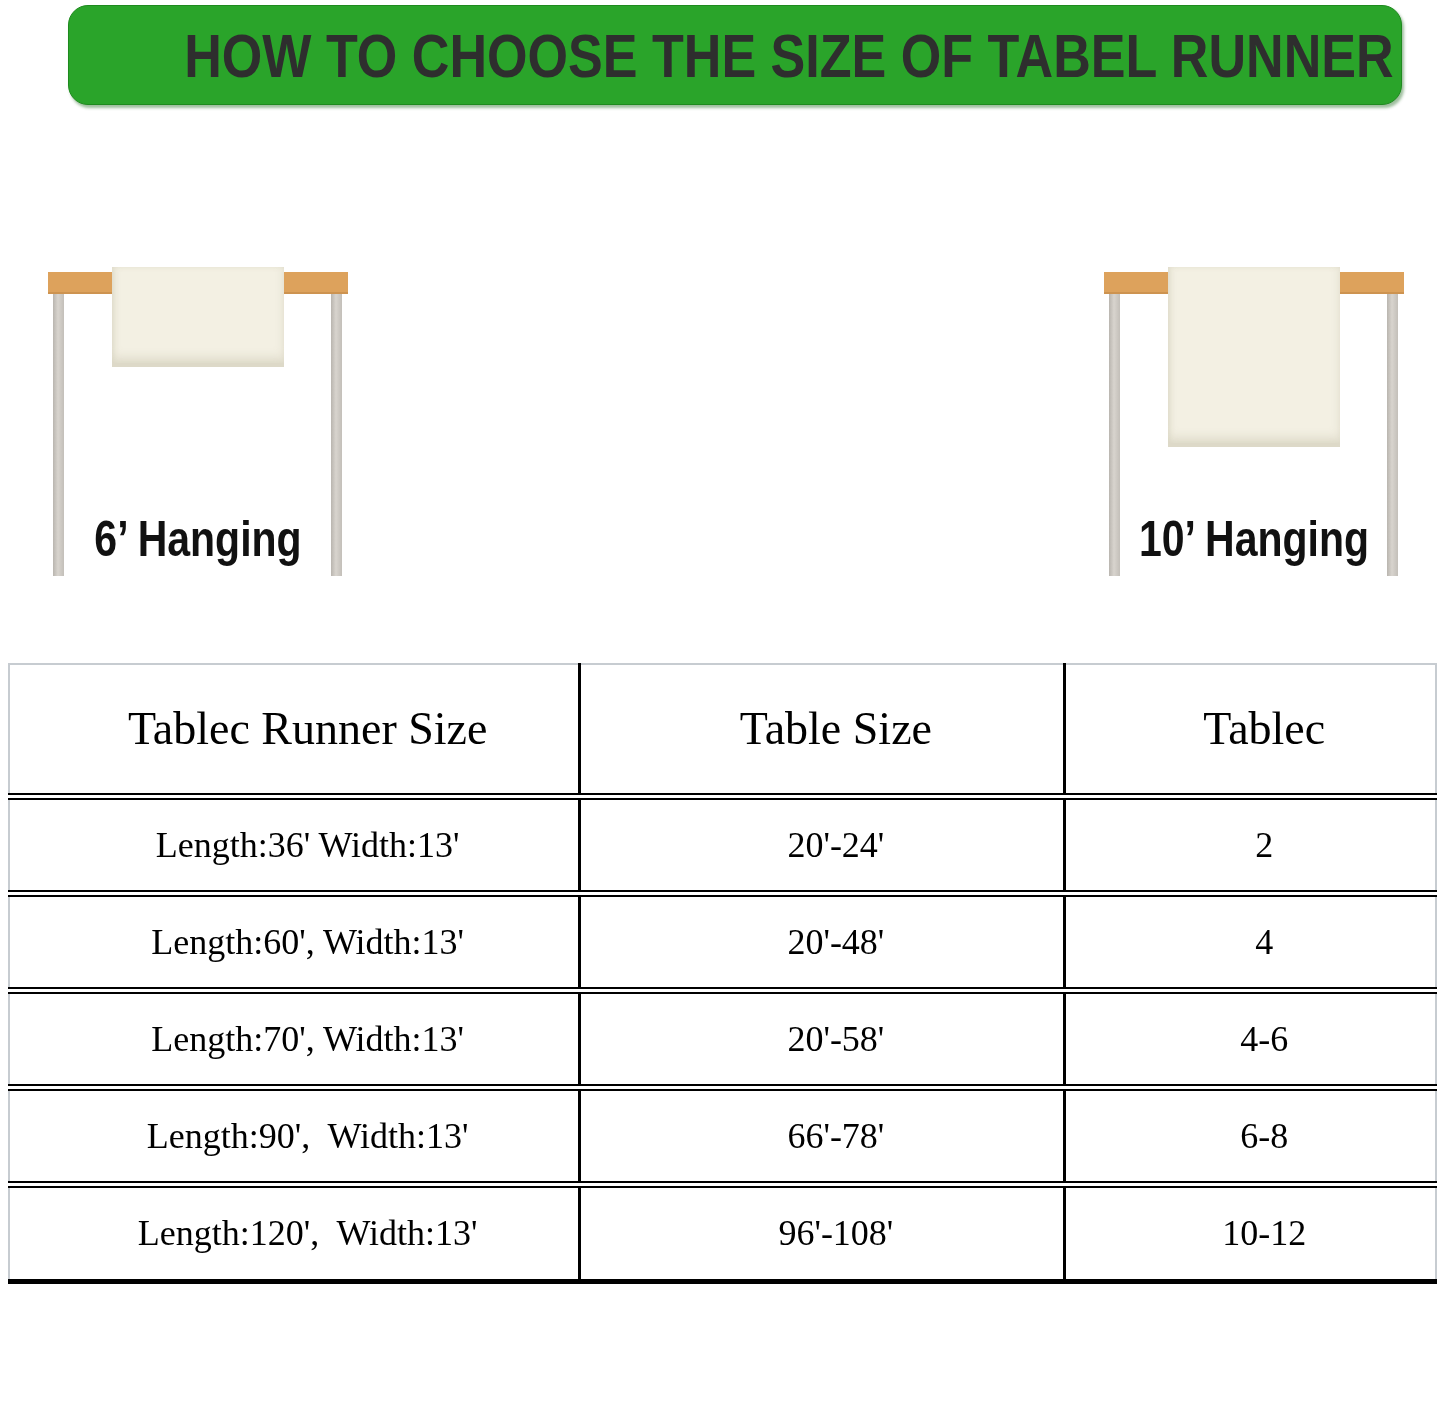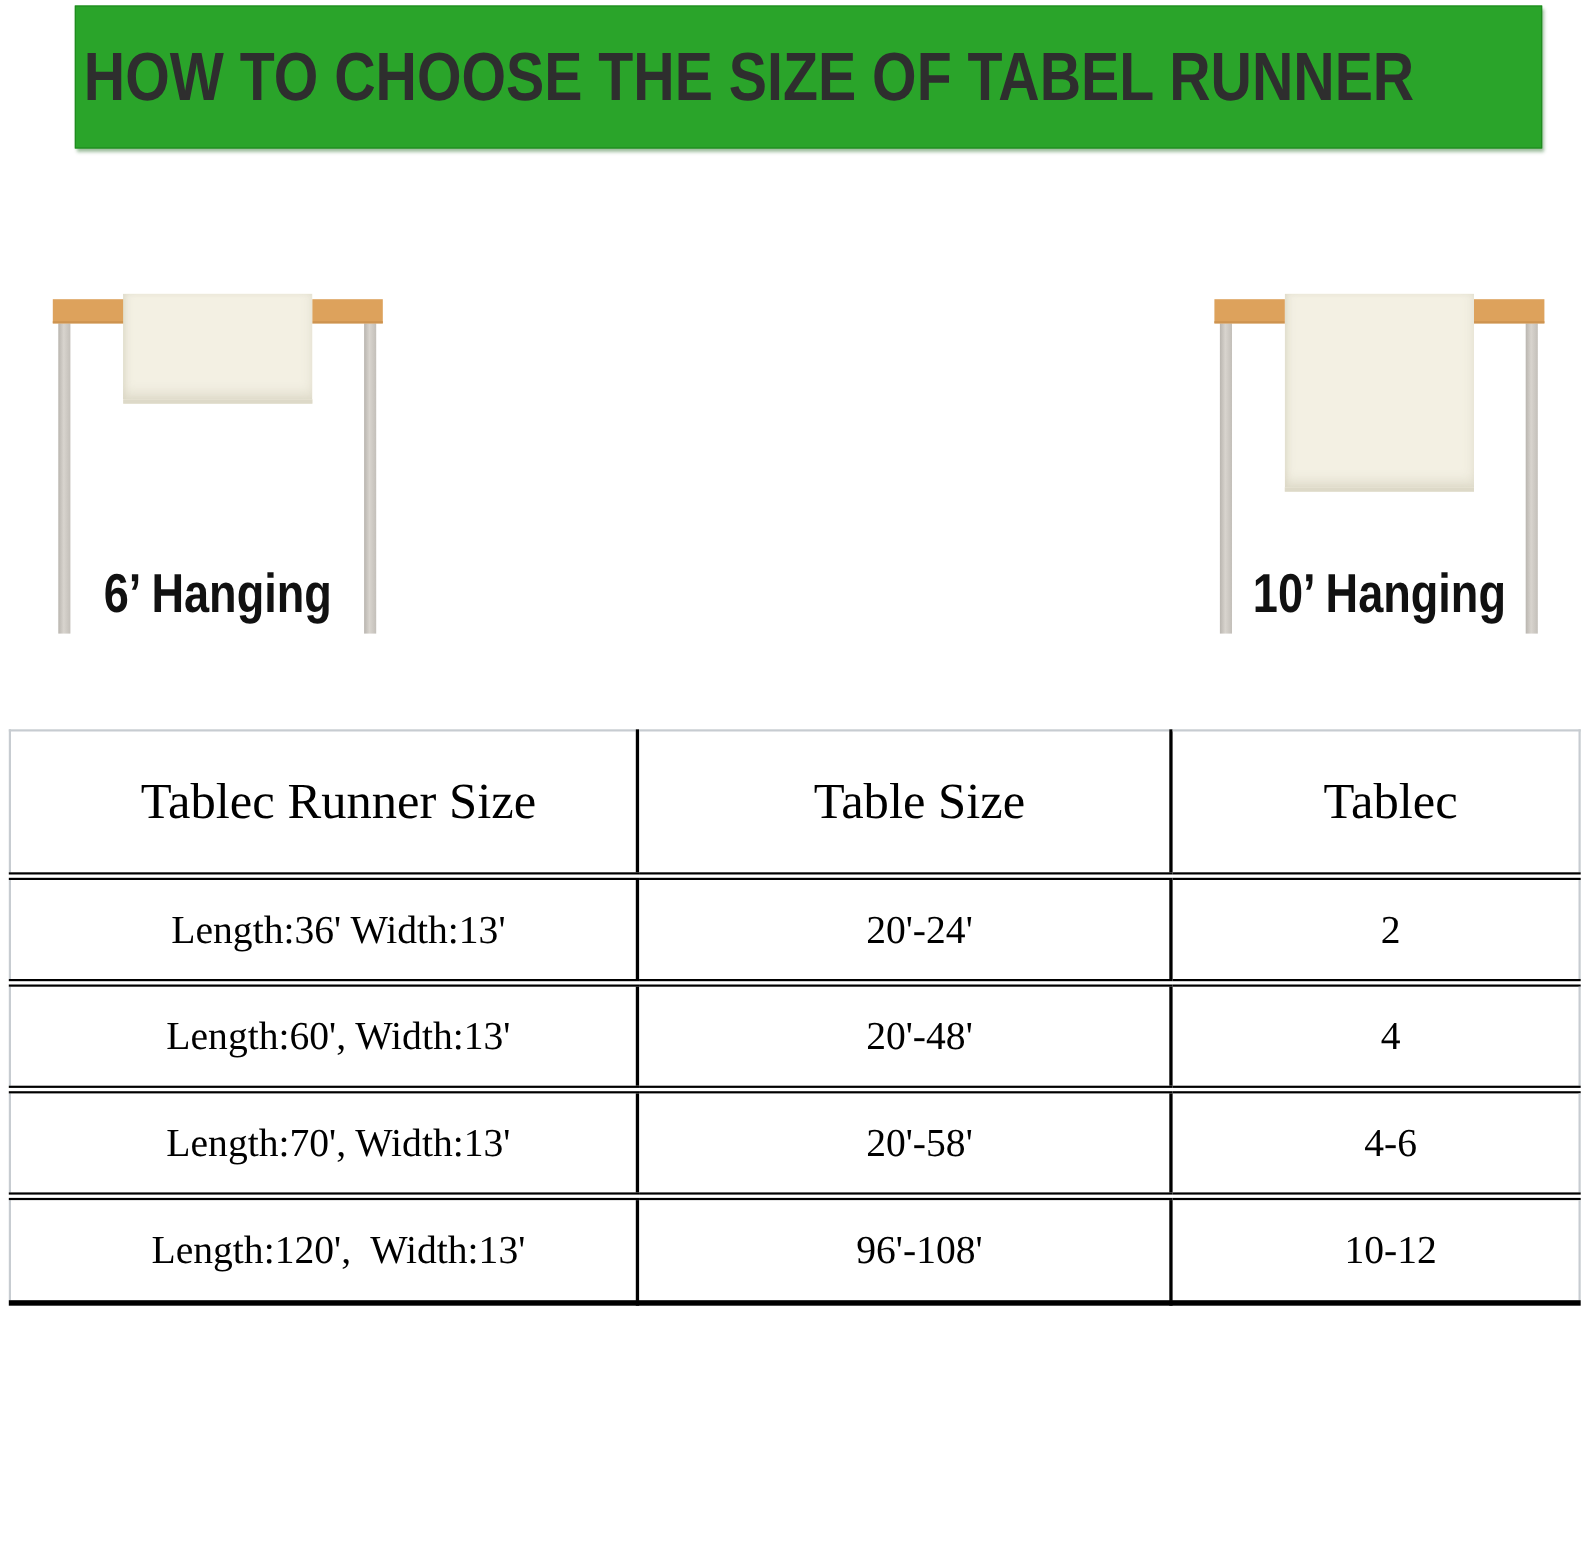--- a/index.html
+++ b/index.html
@@ -17,28 +17,28 @@
     height: 1422px;
     background: #ffffff;
   }
 
   
   .banner {
     position: absolute;
     left: 68px;
     top: 5px;
     width: 1334px;
-    height: 130px;
+    height: 100px;
     background: #2aa42a;
     border: 1px solid #1e8a1e;
-    border-radius: 0;
+    border-radius: 20px;
     box-shadow: 2px 3px 3px rgba(40, 110, 40, 0.45);
     display: flex;
     align-items: center;
-    justify-content: flex-end;
+    justify-content: flex-start;
     box-sizing: border-box;
   }
   .banner-text {
     font-size: 62px;
     font-weight: bold;
     color: #2e2e2e;
     white-space: nowrap;
     transform: scaleX(0.84);
     transform-origin: center;
     letter-spacing: 0px;
@@ -211,20 +211,25 @@
         <td>Length:60', Width:13'</td>
         <td>20'-48'</td>
         <td>4</td>
       </tr>
       <tr>
         <td>Length:70', Width:13'</td>
         <td>20'-58'</td>
         <td>4-6</td>
       </tr>
       <tr>
+        <td>Length:90',&nbsp; Width:13'</td>
+        <td>66'-78'</td>
+        <td>6-8</td>
+      </tr>
+      <tr>
         <td>Length:120',&nbsp; Width:13'</td>
         <td>96'-108'</td>
         <td>10-12</td>
       </tr>
     </tbody>
   </table>
 
 </div>
 
 </body></html>

